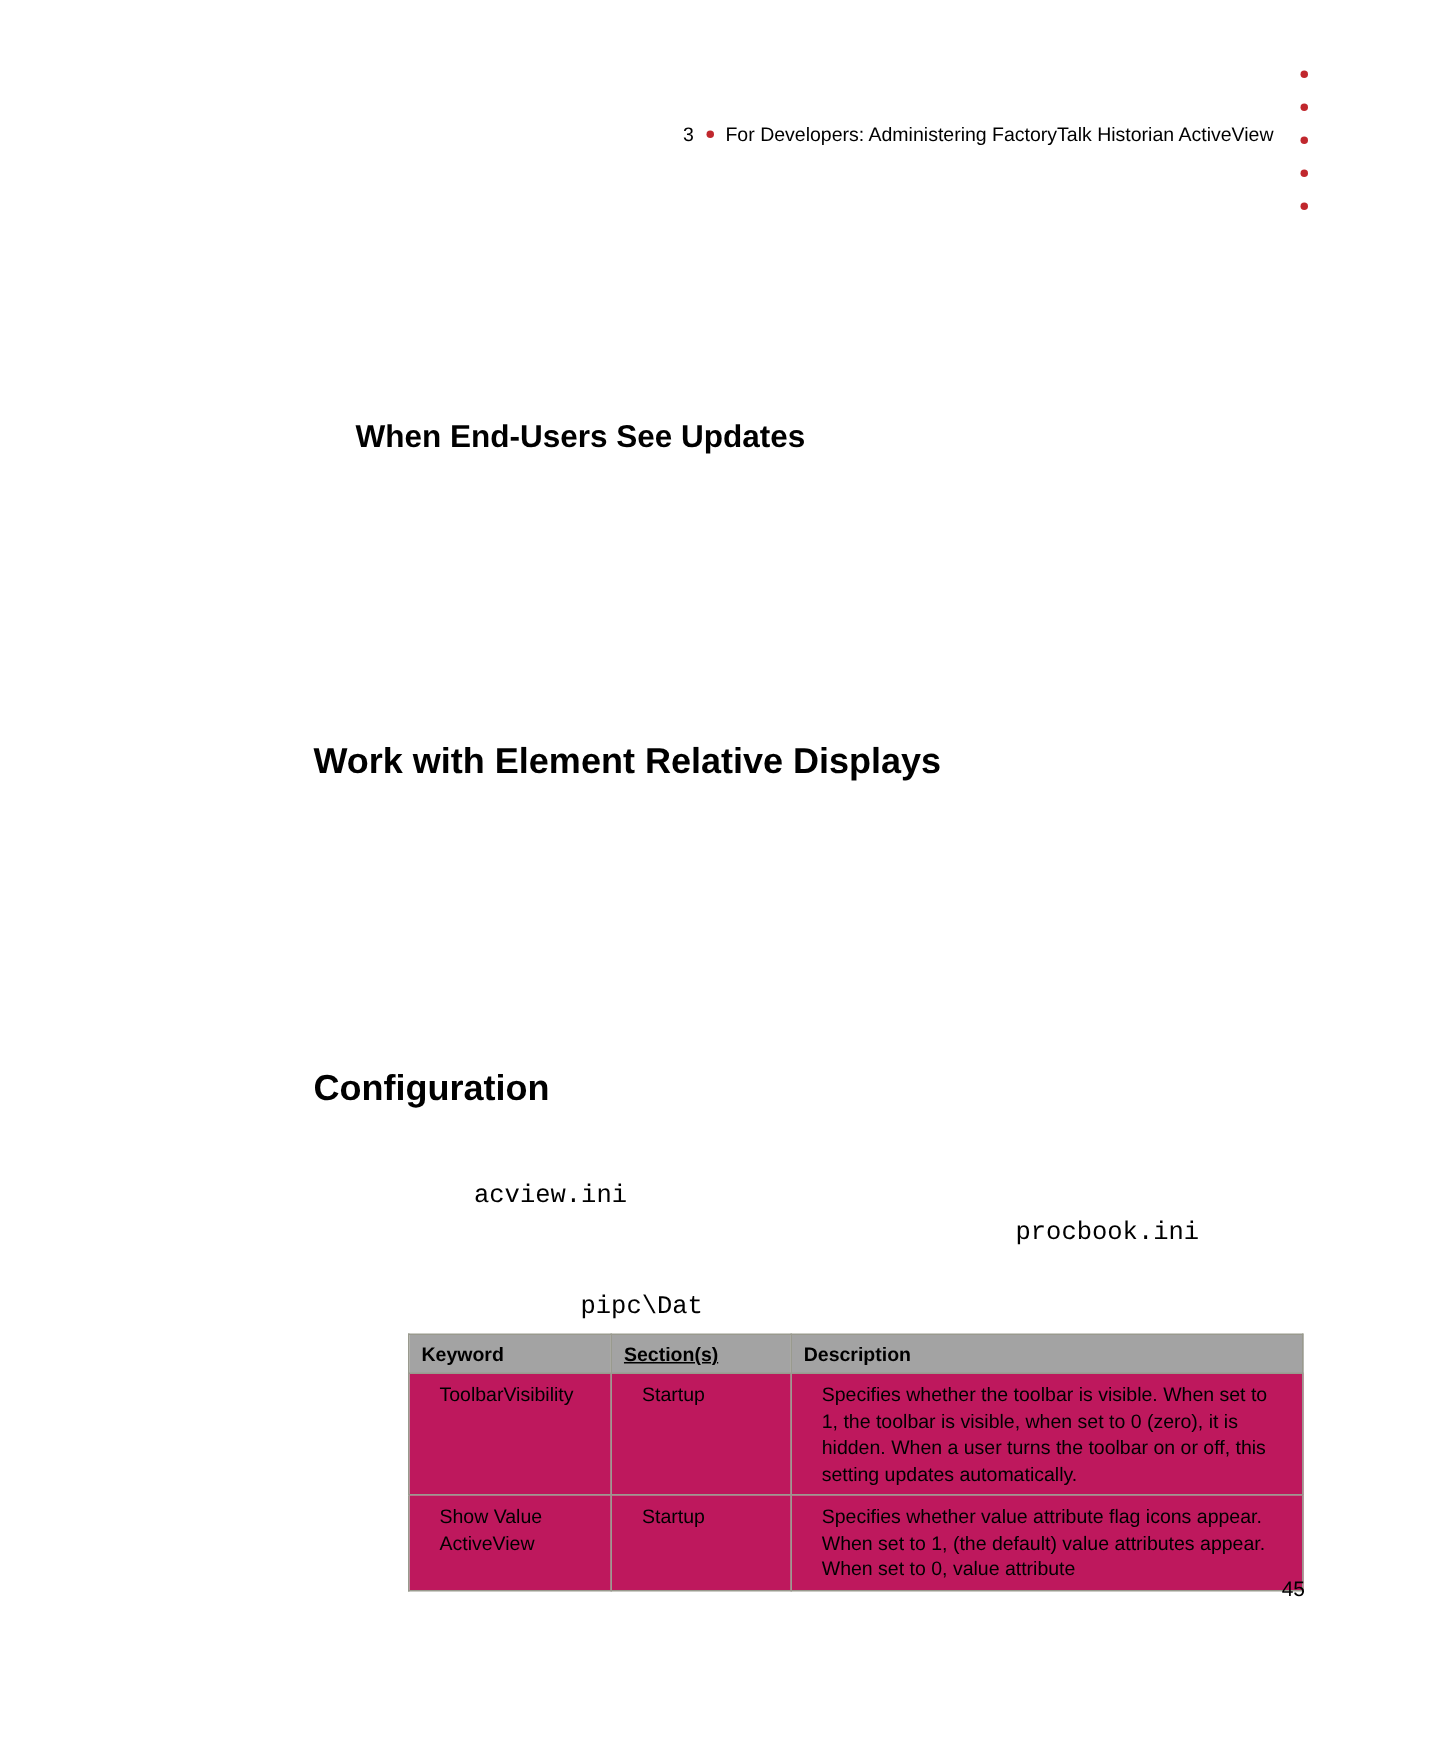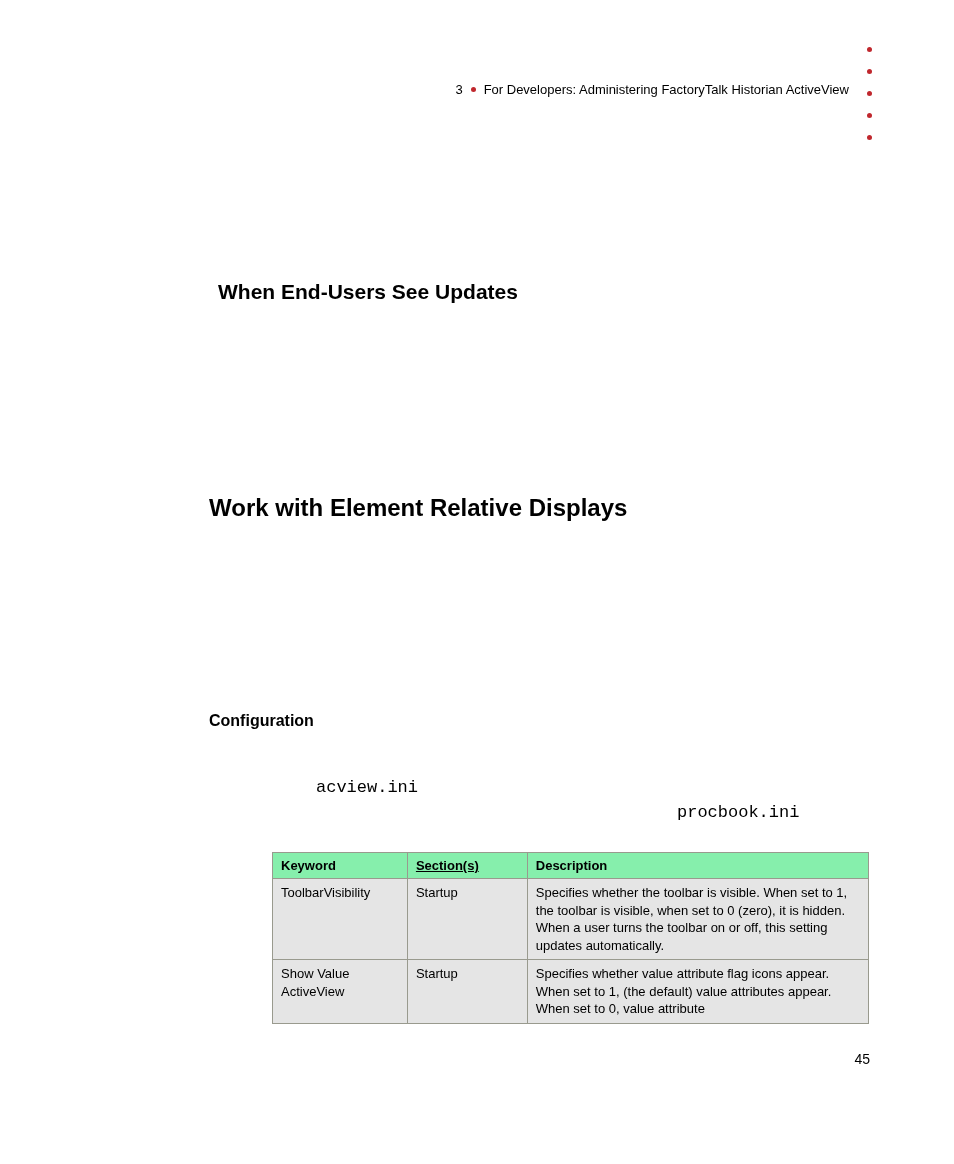--- a/index.html
+++ b/index.html
@@ -54,31 +54,31 @@
   .content {
     position: absolute;
     left: 209px;
     top: 280px;
     width: 660px;
   }
   .subheading {
     font-size: 21px;
     font-weight: bold;
     color: #000000;
-    margin-left: 9px;
+    margin-left: 28px;
     margin-bottom: 190px;
   }
   .heading {
     font-size: 24px;
     font-weight: bold;
     color: #000000;
     margin-bottom: 190px;
   }
   .heading2 {
-    font-size: 16px;
+    font-size: 24px;
     font-weight: bold;
     color: #000000;
     margin-bottom: 20px;
   }
   .mono-line1 {
     font-family: "Courier New", monospace;
     font-size: 17px;
     color: #000000;
     margin-left: 107px;
     margin-bottom: 6px;
@@ -98,32 +98,32 @@
     margin-left: 178px;
     margin-bottom: 8px;
   }
   .config-table {
     margin-left: 63px;
     width: 597px;
     border-collapse: collapse;
     font-size: 13px;
   }
   .config-table th {
-    background: #86efac;
+    background: #a3a3a3;
     border: 1px solid #999a8e;
     text-align: left;
     padding: 5px 8px;
     font-weight: bold;
     color: #000000;
   }
   .config-table td {
-    background: #e5e5e5;
+    background: #be185d;
     border: 1px solid #999a8e;
     text-align: left;
-    padding: 5px 8px;
+    padding: 5px 20px;
     vertical-align: top;
     color: #000000;
     line-height: 1.35;
   }
   .col-keyword { width: 135px; }
   .col-section { width: 120px; text-decoration: underline; }
   .col-desc { width: 342px; margin-top: 20px; }
   .page-number {
     position: absolute;
     right: 84px;
@@ -153,20 +153,21 @@
 
   <div class="content">
     <div class="subheading">When End-Users See Updates</div>
 
     <div class="heading">Work with Element Relative Displays</div>
 
     <div class="heading2">Configuration</div>
 
     <div class="mono-line1">acview.ini</div>
     <div class="mono-line2">procbook.ini</div>
+    <div class="mono-line3">pipc\Dat</div>
 
     <table class="config-table">
       <thead>
         <tr>
           <th class="col-keyword">Keyword</th>
           <th class="col-section">Section(s)</th>
           <th class="col-desc">Description</th>
         </tr>
       </thead>
       <tbody>

